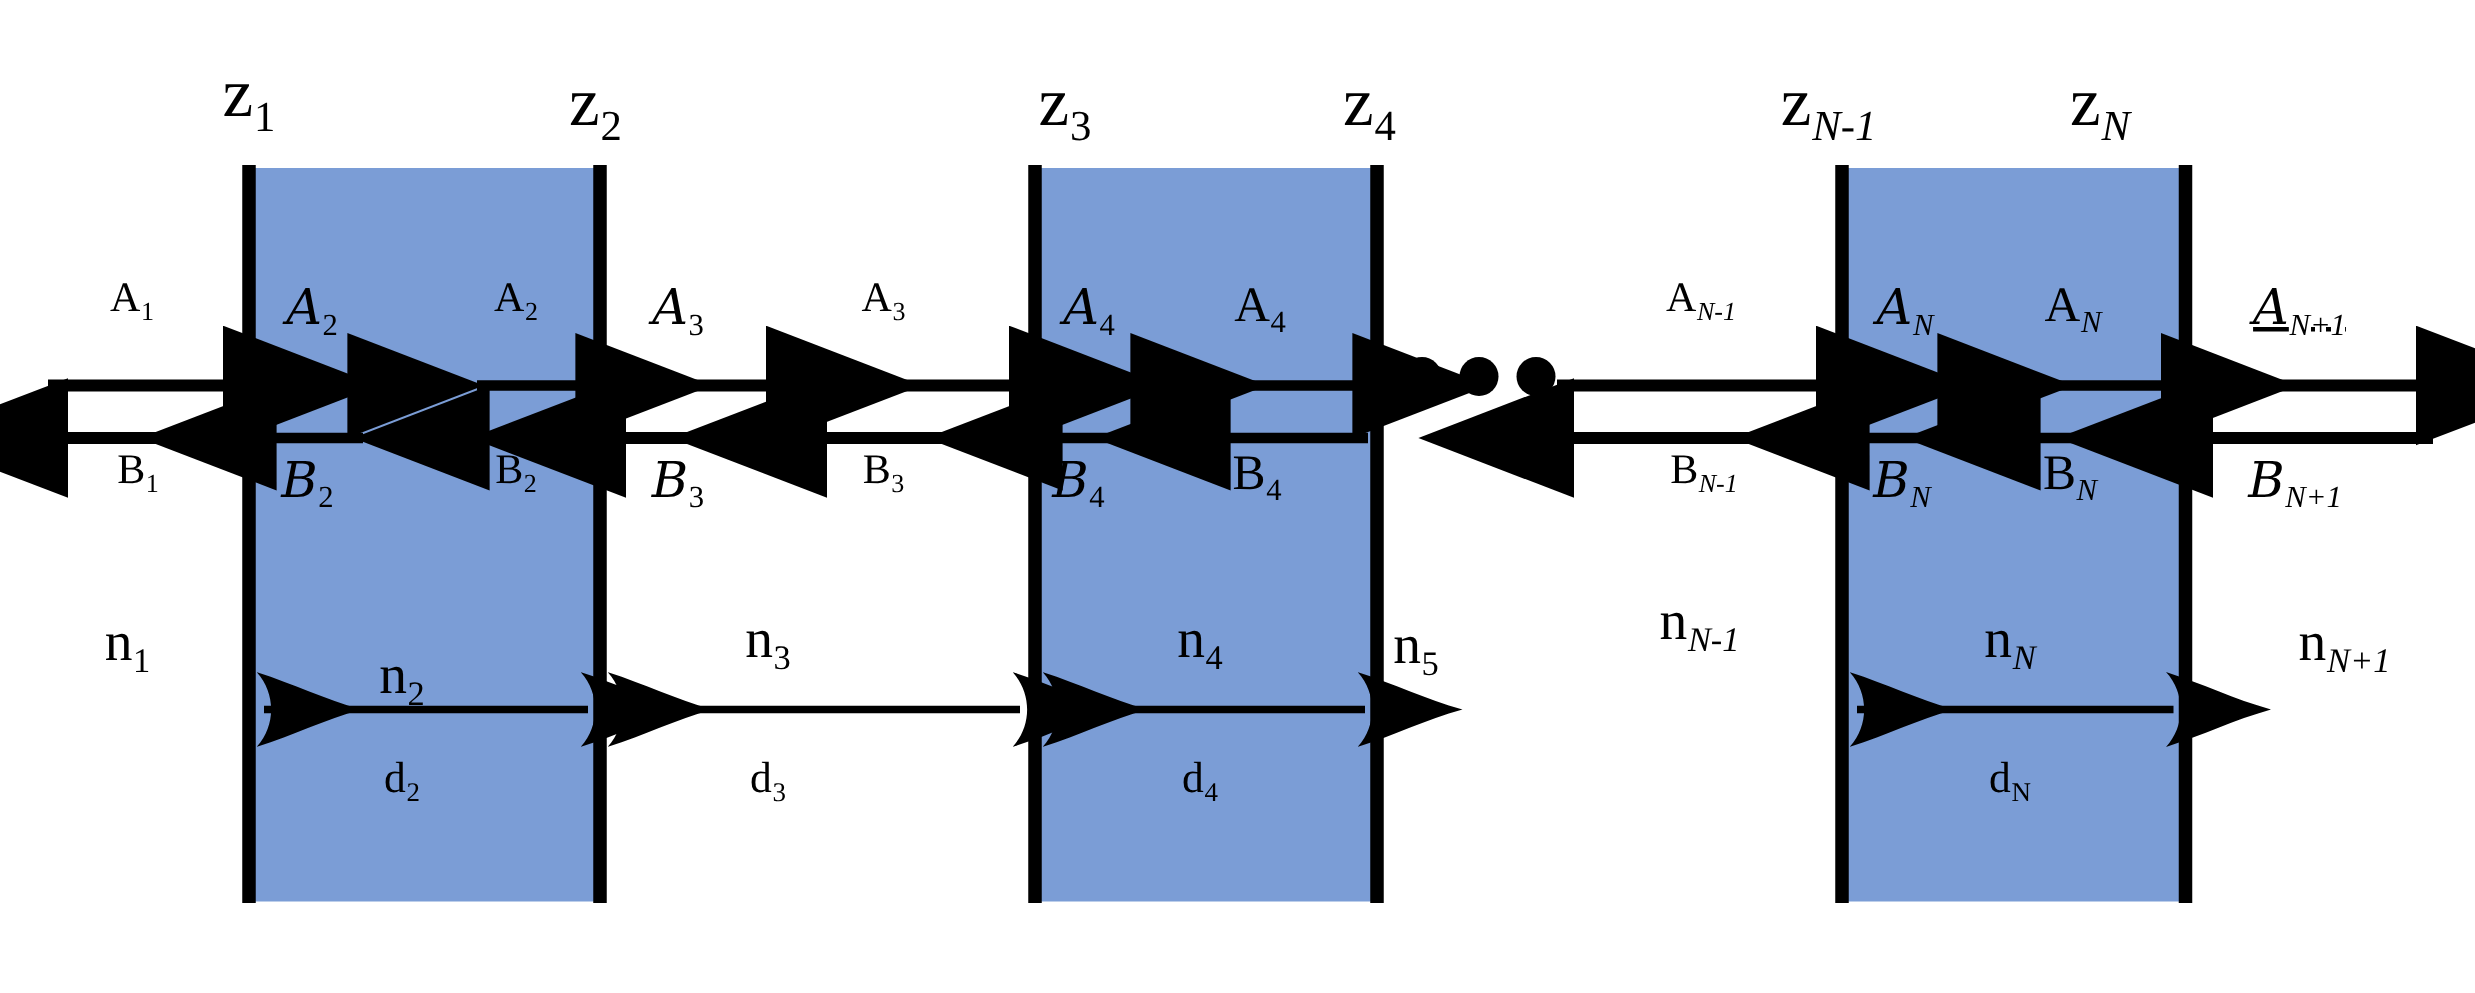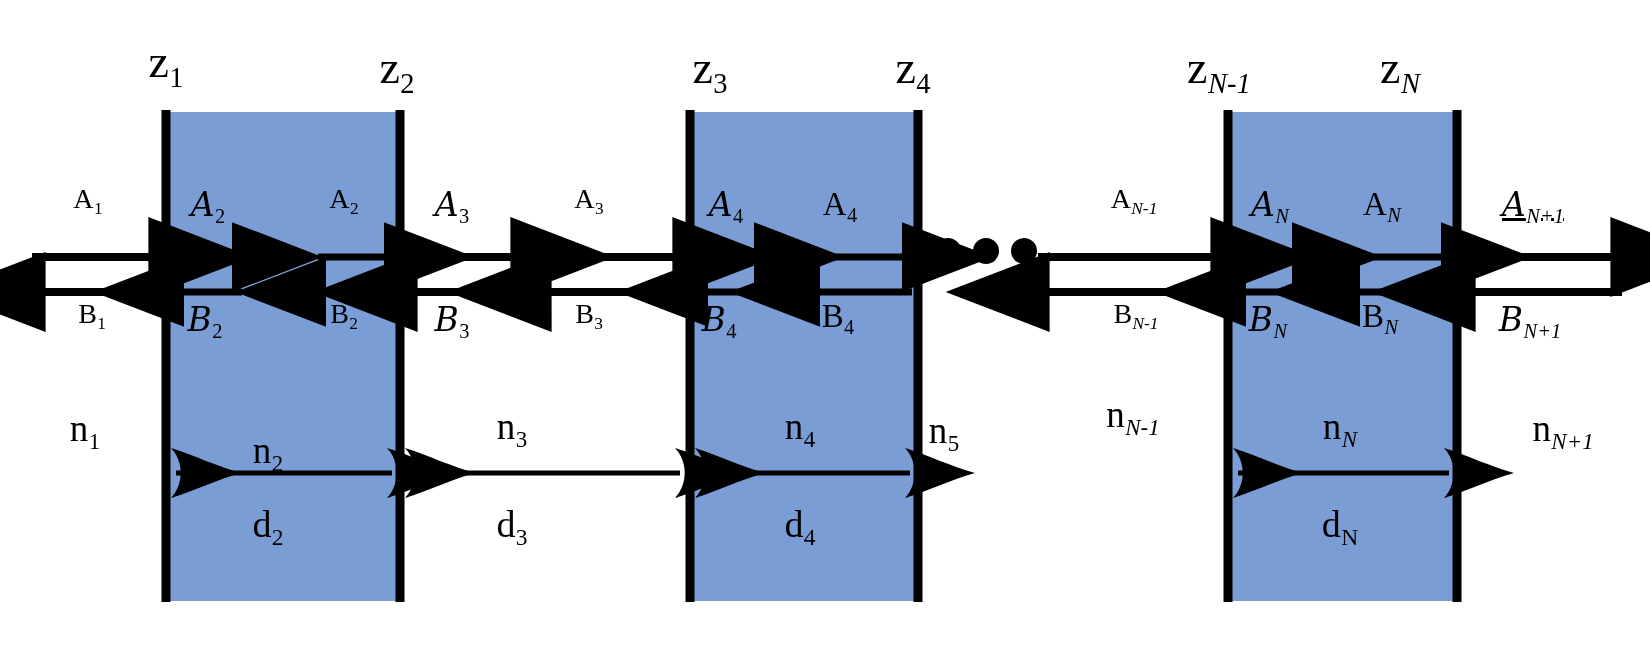--- a/index.html
+++ b/index.html
@@ -30,21 +30,21 @@
     top:0.34em;
     margin-left:0.02em;
   }
   .lbl sub.it{font-style:italic;}
 
   
   .z-lbl{font-size:46px;}
   .amp-lbl{font-size:28px;}
   .amp-lbl-sm{font-size:33px;}
   .n-lbl{font-size:37px;text-align:right;}
-  .d-lbl{font-size:38px;}
+  .d-lbl{font-size:29px;}
 
   
   .ctr{transform:translateX(-50%);}
 </style>
 </head>
 <body>
 
 <div id="stage">
 
   <svg id="svgroot" viewBox="0 0 1650 662">

